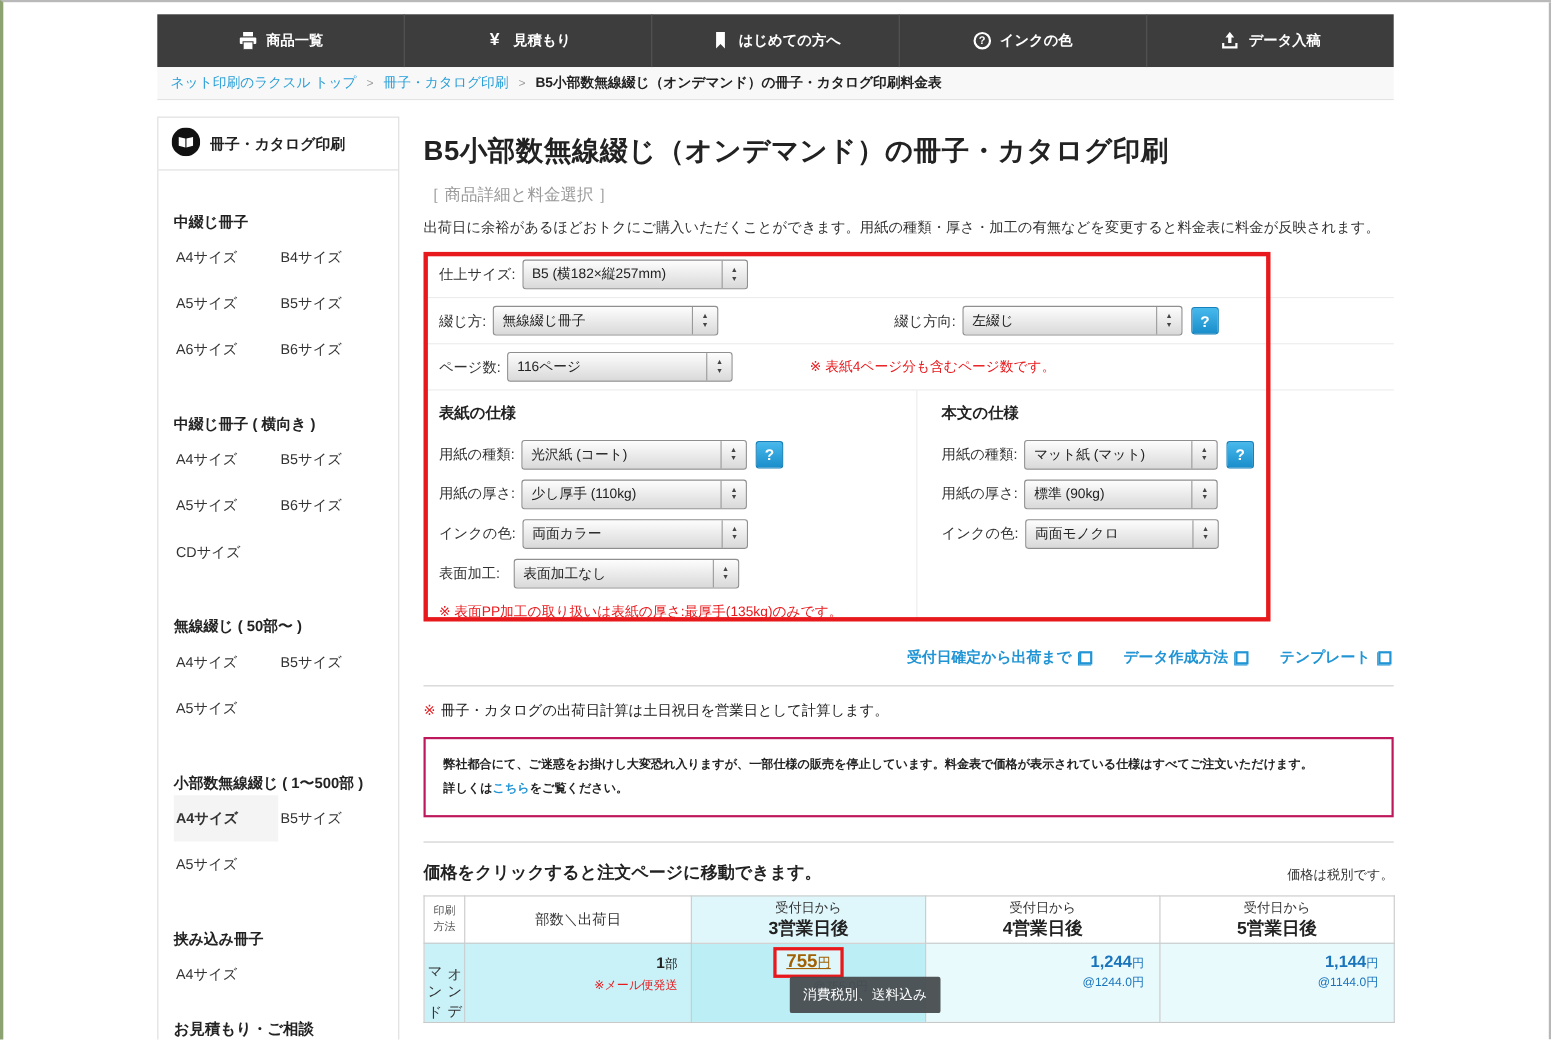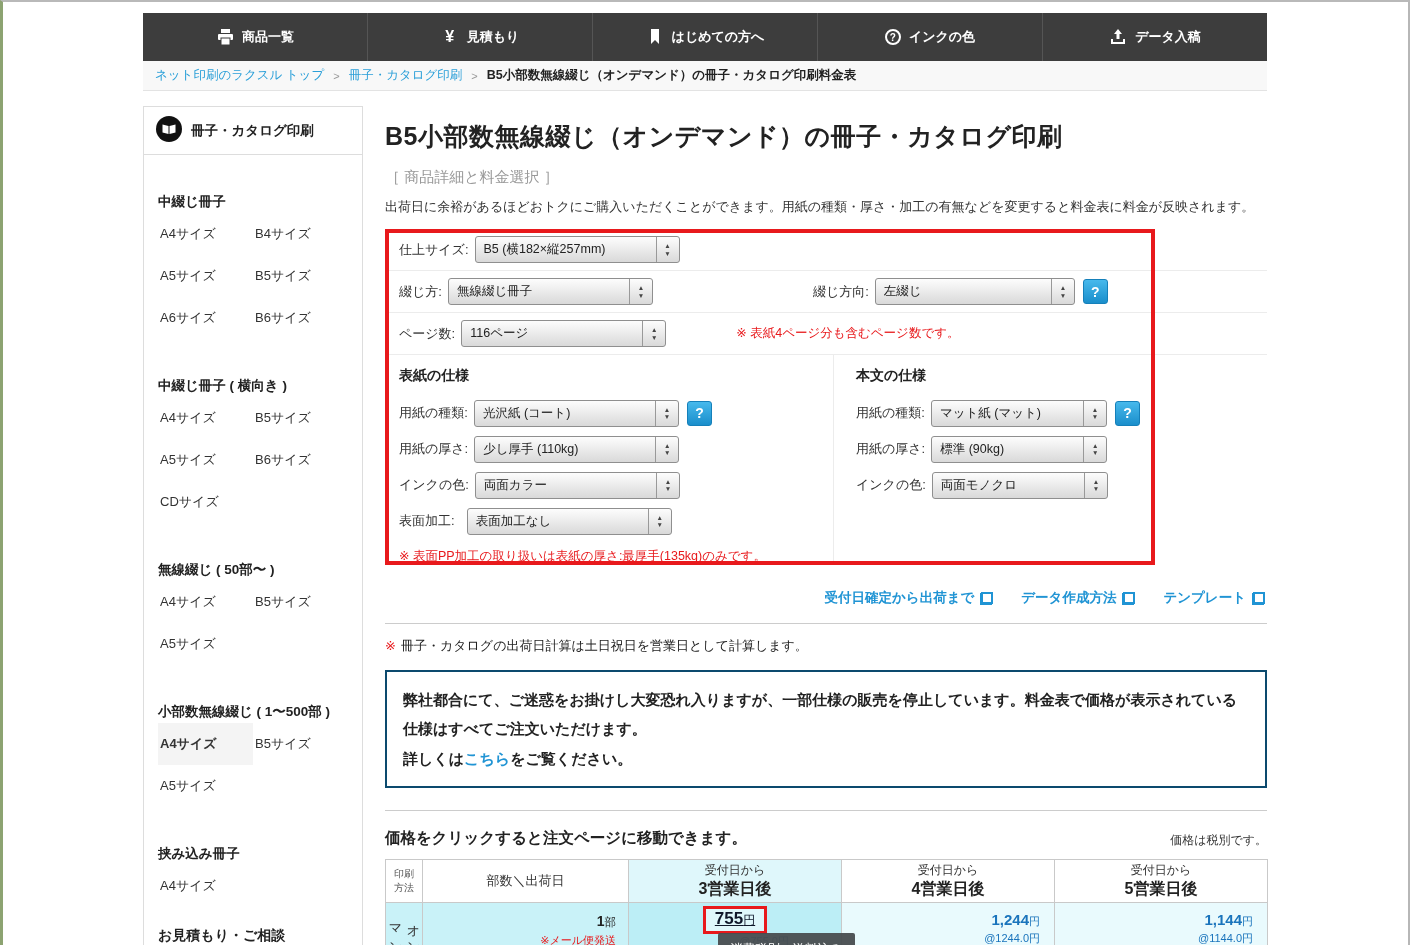--- a/index.html
+++ b/index.html
@@ -86,22 +86,22 @@
   .ext-ico { position:relative; width:13px; height:13px; display:inline-block; }
   .ext-ico::before { content:""; position:absolute; left:0; bottom:0; width:8px; height:8px; border:2px solid #2094d4; }
   .ext-ico::after { content:""; position:absolute; right:0; top:0; width:8px; height:8px; border:2px solid #2094d4; background:#fff; }
   .divider { border-top:1px solid #ccc; }
   .notes { margin:13px 0 14px; }
   .note-line { font-size:13px; color:#222; margin:7px 0; }
   .note-mark { color:#e8191c; margin-right:5px; }
   .nb { font-weight:normal;text-align:center; }
   .nr { font-weight:bold; color:#d40000; }
 
-  .purple-box { border:2px solid #0c4a6e; padding:13px 16px; margin:15px 0 22px;
-    font-size:15px; font-weight:bold; line-height:1.95; color:#222; }
+  .purple-box { border:2px solid #be185d; padding:13px 16px; margin:15px 0 22px;
+    font-size:11px; font-weight:bold; line-height:1.95; color:#222; }
   .inline-link { color:#2094d4; cursor:pointer; }
 
   
   .price-head { display:flex; justify-content:space-between; align-items:flex-end; margin:17px 0 10px; }
   .price-title { font-size:15.5px; font-weight:bold; }
   .tax-note { font-size:12px; color:#333;margin-left:23px; }
   table.price { width:100%; border-collapse:collapse; table-layout:fixed; }
   table.price th, table.price td { border:1px solid #c9c9c9; }
   thead th { background:#fff; height:43px; text-align:center; vertical-align:middle; }
   thead th.hl { background:#dff7fb; }
@@ -111,21 +111,21 @@
   .day-main { display:block; font-size:16px; font-weight:bold; color:#222; }
   tbody td { height:72px; vertical-align:top; }
   td.c-method { background:#c9f2f8; text-align:center; padding-top:5px; }
   .v-text { writing-mode:vertical-rl; text-orientation:upright; font-size:13px; color:#333; margin:0 auto; letter-spacing:2px; }
   td.c-qty { background:#c9f2f8; text-align:right; padding:9px 12px 0 0; }
   .qty-num { font-size:14px; font-weight:bold; }
   .qty-unit { font-size:11.5px; font-weight:normal; }
   .qty-note { color:#e8191c; font-size:11px; margin-top:3px; }
   td.c-hl { background:#bceef6; text-align:center; position:relative; padding-top:3px; }
   .price-box { display:inline-block; border:3px solid #e8191c; background:#dff7fb; padding:0 9px 2px; }
-  .big-price { color:#0f172a; text-decoration:underline; cursor:pointer; }
+  .big-price { color:#a16207; text-decoration:underline; cursor:pointer; }
   .big-price .n { font-size:17px; font-weight:bold; }
   .big-price .u { font-size:12px; }
   .sub-hidden { position:absolute; top:31px; left:52%; color:#1a74bc; font-size:11px; z-index:1; }
   .tooltip { position:absolute; top:30px; left:42%; background:rgba(72,76,79,.95); color:#fff;
     font-size:12.5px; padding:8px 12px; border-radius:2px; white-space:nowrap; z-index:4; }
   td.c-pale { background:#e9fafd; text-align:right; padding:8px 14px 0 0; }
   .p-main { color:#1a74bc; font-weight:bold; font-size:15px; cursor:pointer; }
   .p-main .u { font-size:11px; font-weight:normal; }
   .p-sub { color:#1a74bc; font-size:11px; margin-top:2px; }
 </style>

